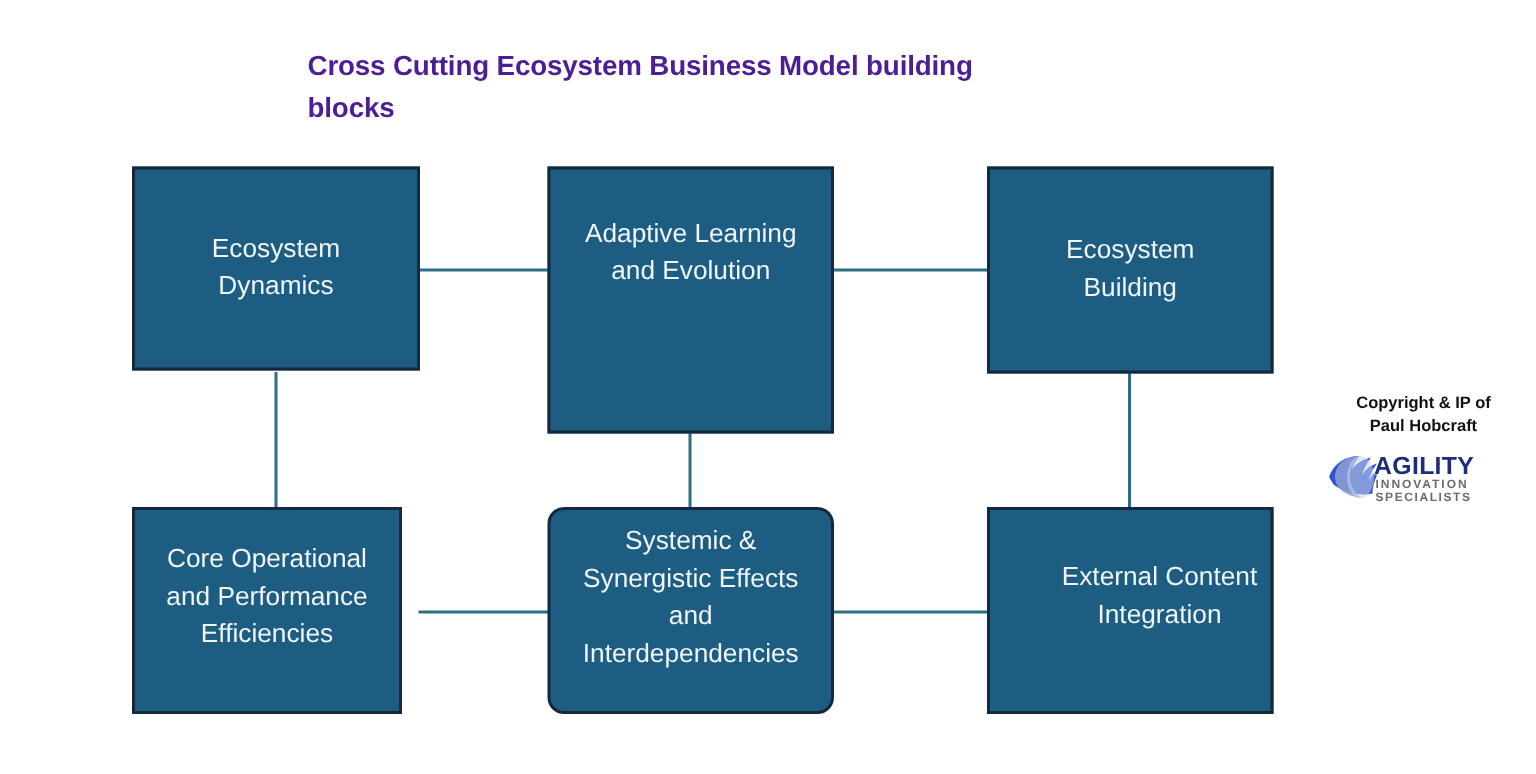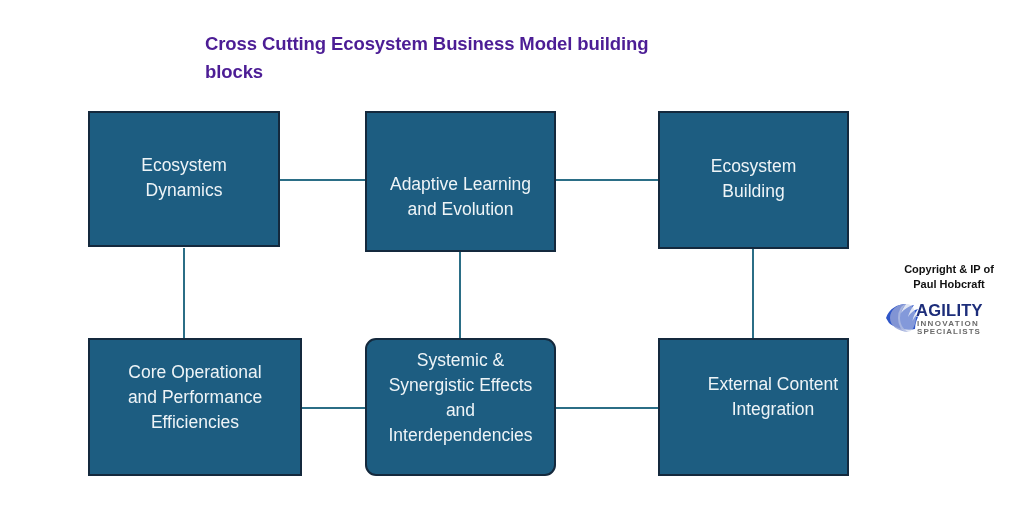--- a/index.html
+++ b/index.html
@@ -112,31 +112,31 @@
 
   <div class="conn v" style="left:183px; top:248px; height:92px;"></div>
   <div class="conn v" style="left:459px; top:248px; height:92px;"></div>
   <div class="conn v" style="left:752px; top:248px; height:92px;"></div>
 
   <div class="box b1" style="left:88px; top:111px; width:192px; height:136px;justify-content:center;">
     <span class="label">Ecosystem
 Dynamics</span>
   </div>
 
-  <div class="box b2" style="left:365px; top:111px; width:191px; height:141px;align-items:center;">
+  <div class="box b2" style="left:365px; top:111px; width:191px; height:178px;">
     <span class="label">Adaptive Learning
 and Evolution</span>
   </div>
 
   <div class="box b3" style="left:658px; top:111px; width:191px; height:138px;">
     <span class="label">Ecosystem
 Building</span>
   </div>
 
-  <div class="box b4" style="left:88px; top:338px; width:214px; height:138px;">
+  <div class="box b4" style="left:88px; top:338px; width:180px; height:138px;">
     <span class="label">Core Operational
 and Performance
 Efficiencies</span>
   </div>
 
   <div class="box b5" style="left:365px; top:338px; width:191px; height:138px;">
     <span class="label">Systemic &amp;
 Synergistic Effects
 and
 Interdependencies</span>

